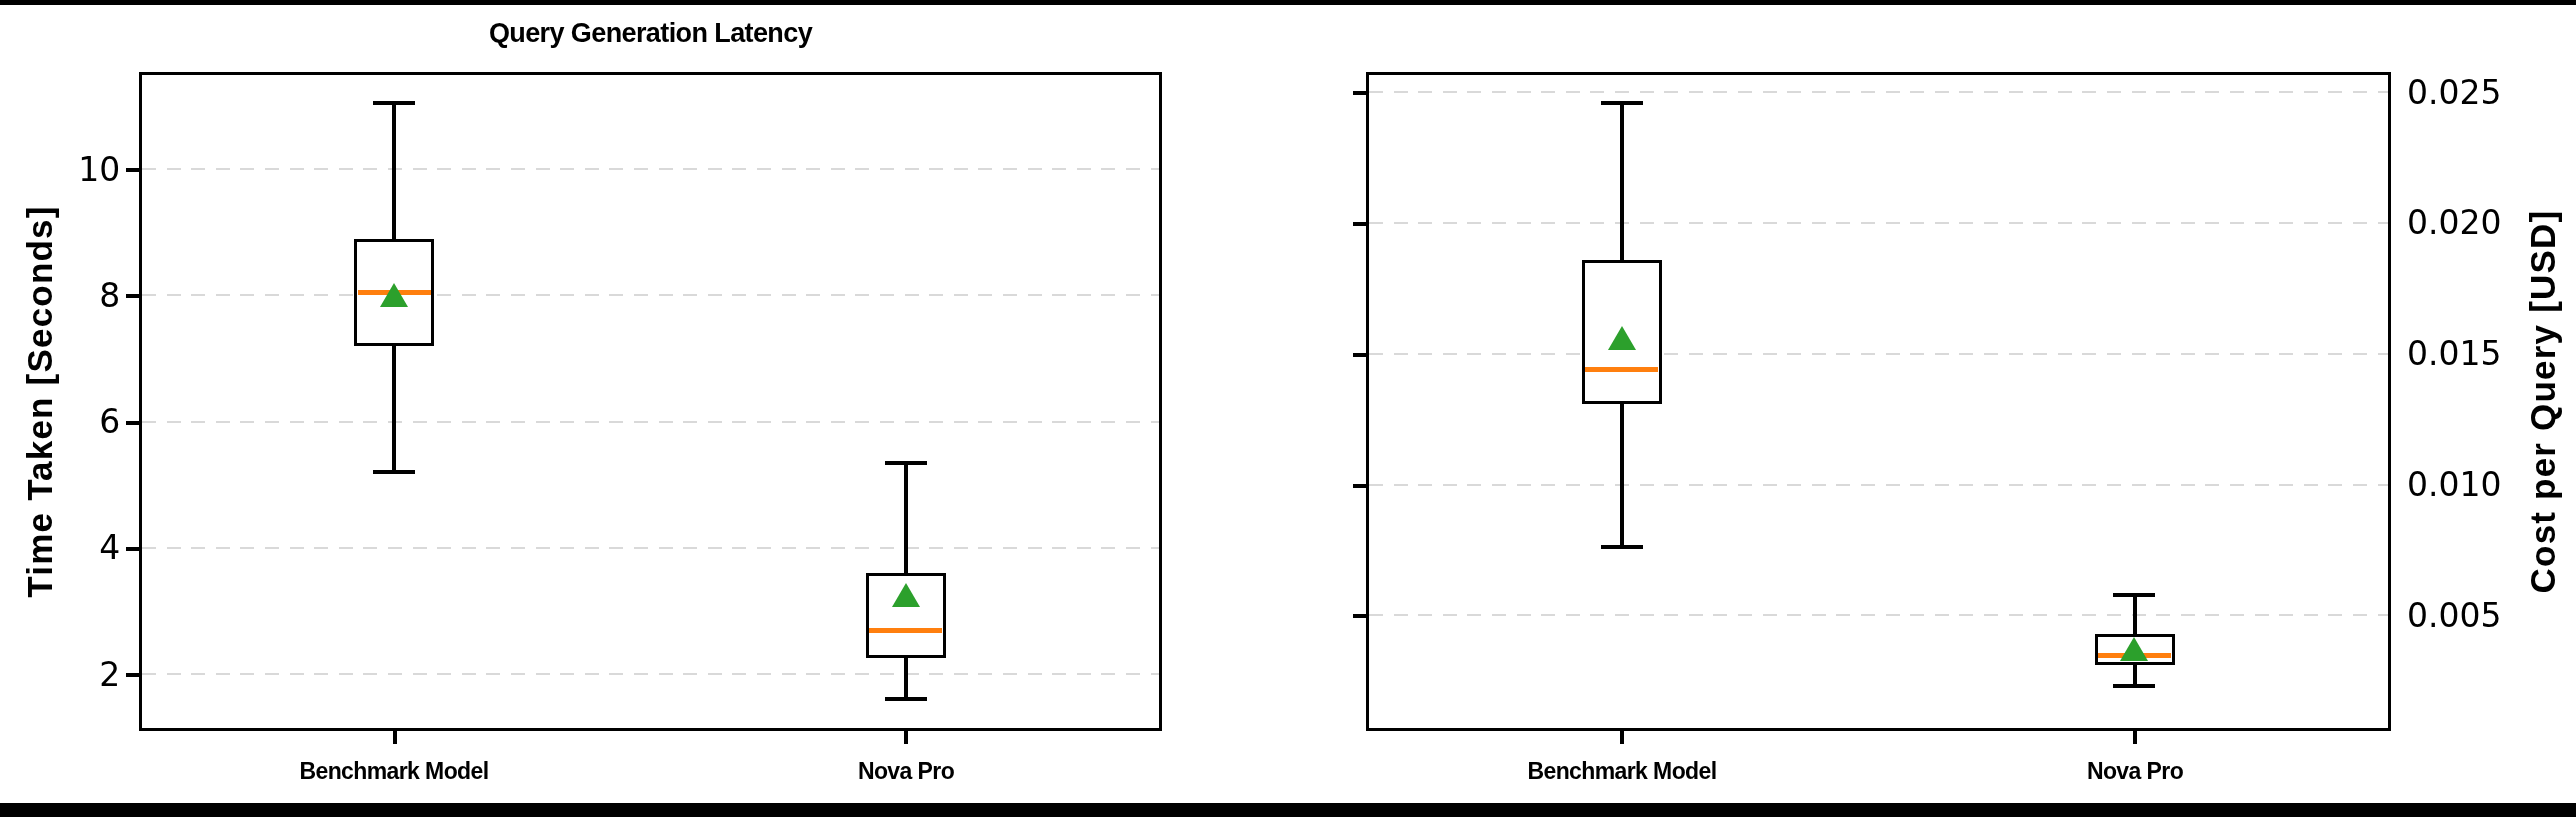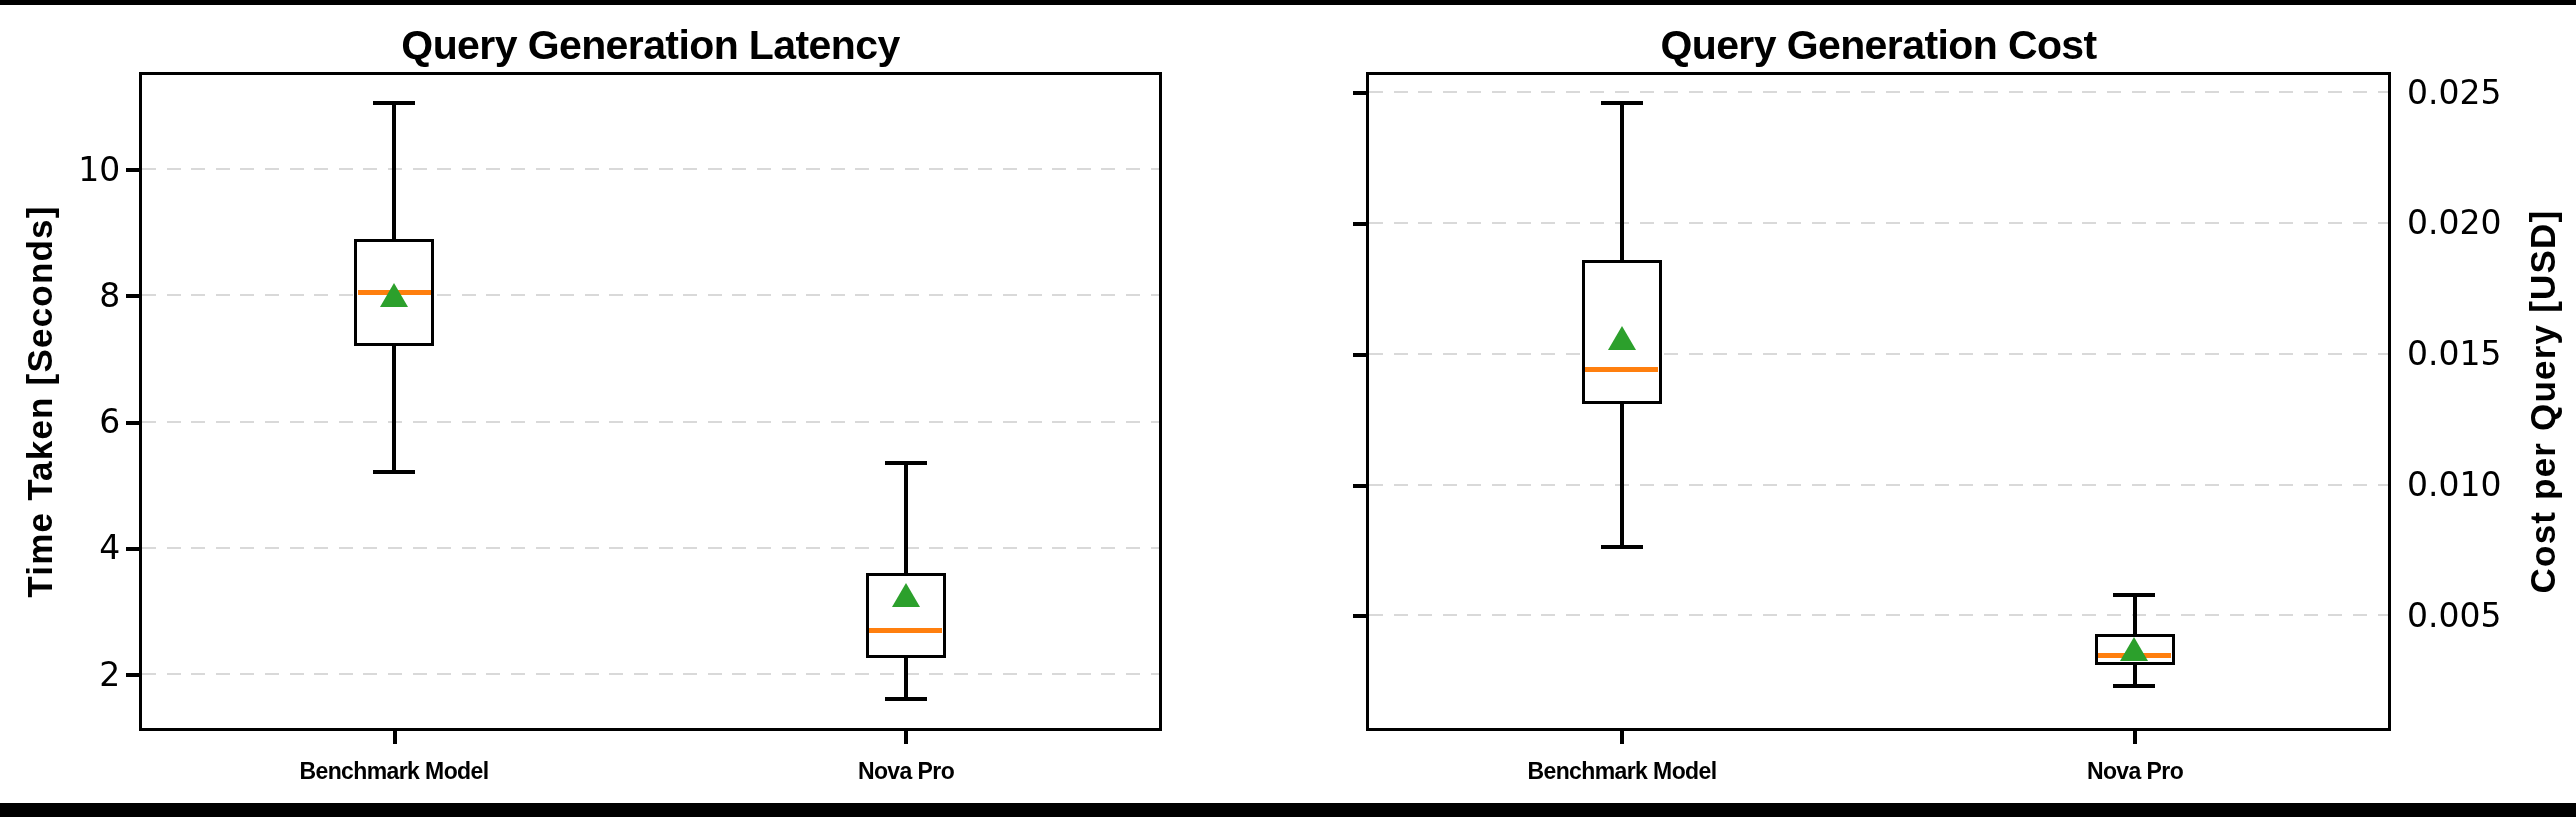--- a/index.html
+++ b/index.html
@@ -6,22 +6,22 @@
   #figure{
     position:relative; width:2576px; height:818px;
     background:#ffffff; overflow:hidden;
     font-family:"Liberation Sans", sans-serif;
   }
   .bar{position:absolute;left:0;width:2576px;background:#000;}
   #top-bar{top:0;height:4.7px;}
   #bottom-bar{top:803px;height:15px;}
 
   .chart-title{
-    position:absolute; top:19px; height:53px;
-    font-size:41px; font-weight:bold; color:#000;
+    position:absolute; top:7px; height:53px;
+    font-size:27px; font-weight:bold; color:#000;
     text-align:center; line-height:53px; letter-spacing:-0.6px;
   }
   #title-0{left:139px;width:1023px;}
   #title-1{left:1366px;width:1025px;}
 
   .ylabel{
     position:absolute; top:378px; width:820px; height:47px;
     line-height:47px; text-align:center;
     font-size:35px; font-weight:bold; color:#000;
     transform:rotate(-90deg); letter-spacing:1.2px;
@@ -65,21 +65,20 @@
     border-left:14px solid transparent; border-right:14px solid transparent;
   }
 </style>
 </head>
 <body>
 
 <div id="figure" style="background: rgb(255, 255, 255);">
   <div class="bar" id="top-bar" style="background: rgb(0, 0, 0);"></div>
 
   <div class="chart-title" id="title-0">Query Generation Latency</div>
-  <div class="chart-title" id="title-1">Query Generation Cost</div>
 
   <div class="ylabel" id="ylabel-0">Time Taken [Seconds]</div>
   <div class="ylabel" id="ylabel-1">Cost per Query [USD]</div>
 
   <div class="plot" id="plot-0">
       <div class="gridline" style="top: 598px;"></div>
       <div class="gridline" style="top: 472px;"></div>
       <div class="gridline" style="top: 346px;"></div>
       <div class="gridline" style="top: 219px;"></div>
       <div class="gridline" style="top: 93px;"></div>

